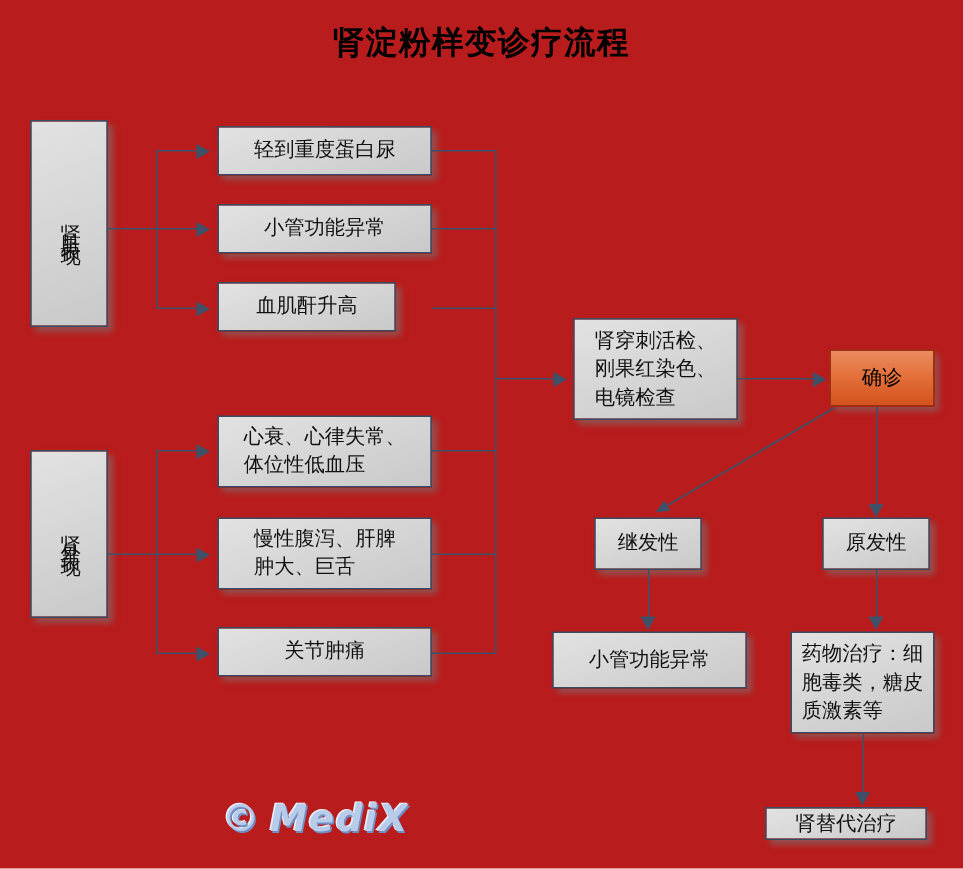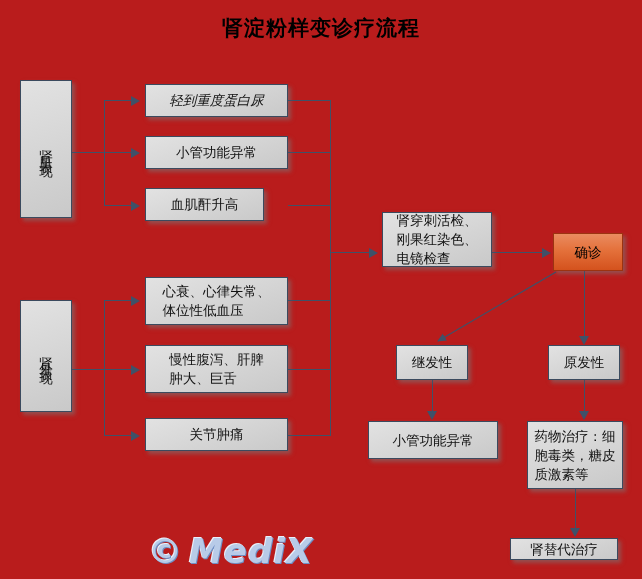--- a/index.html
+++ b/index.html
@@ -86,41 +86,41 @@
     left: 0;
     top: 0;
     width: 642px;
     height: 579px;
     pointer-events: none;
   }
   #watermark {
     position: absolute;
     left: 148px;
     top: 531px;
-    font-size: 34px;
+    font-size: 25px;
     font-weight: bold;
     font-style: italic;
     color: #b8cbe8;
     text-shadow: 1px 1px 0 #6f8fc4, -1px -1px 0 #e9f0fa;
     letter-spacing: 1px;
     font-family: "DejaVu Sans", "Liberation Sans", sans-serif;
     white-space: nowrap;
   }
   #watermark .mark { margin-right: 6px; }
 </style>
 </head>
 <body>
 
 <div id="canvas">
 
   <div id="title">肾淀粉样变诊疗流程</div>
 
   <div class="node vertical" style="left:20px; top:80px; width:52px; height:138px;">肾脏表现</div>
 
-  <div class="node" style="left:145px; top:84px; width:143px; height:33px;font-style:italic;">轻到重度蛋白尿</div>
+  <div class="node" style="left:145px; top:84px; width:143px; height:33px;">轻到重度蛋白尿</div>
 
   <div class="node" style="left:145px; top:136px; width:143px; height:33px;">小管功能异常</div>
 
   <div class="node" style="left:145px; top:188px; width:119px; height:33px;">血肌酐升高</div>
 
   <div class="edge h" style="left:72px; top:152px; width:32px;"></div>
   <div class="edge v" style="left:104px; top:100px; height:105px;"></div>
   <div class="edge h" style="left:104px; top:100px; width:28px;"></div>
   <div class="edge h" style="left:104px; top:152px; width:28px;"></div>
   <div class="edge h" style="left:104px; top:205px; width:28px;"></div>
@@ -154,21 +154,21 @@
   <div class="edge h" style="left:288px; top:100px; width:42px;"></div>
   <div class="edge h" style="left:288px; top:152px; width:42px;"></div>
   <div class="edge h" style="left:288px; top:205px; width:42px;"></div>
   <div class="edge h" style="left:288px; top:300px; width:42px;"></div>
   <div class="edge h" style="left:288px; top:369px; width:42px;"></div>
   <div class="edge h" style="left:288px; top:435px; width:42px;"></div>
   <div class="edge v" style="left:330px; top:100px; height:336px;"></div>
   <div class="edge h" style="left:330px; top:252px; width:40px;"></div>
   <div class="arrow right" style="left:369px; top:248px;"></div>
 
-  <div class="node left-align" style="left:382px; top:212px; width:110px; height:55px;">
+  <div class="node left-align" style="left:382px; top:212px; width:110px; height:68px;">
     <span style="white-space:pre-line;">肾穿刺活检、
 刚果红染色、
 电镜检查</span>
   </div>
 
   <div class="edge h" style="left:492px; top:252px; width:50px;"></div>
   <div class="arrow right" style="left:542px; top:248px;"></div>
 
   <div class="node accent" style="left:553px; top:233px; width:70px; height:38px;">确诊</div>
 

